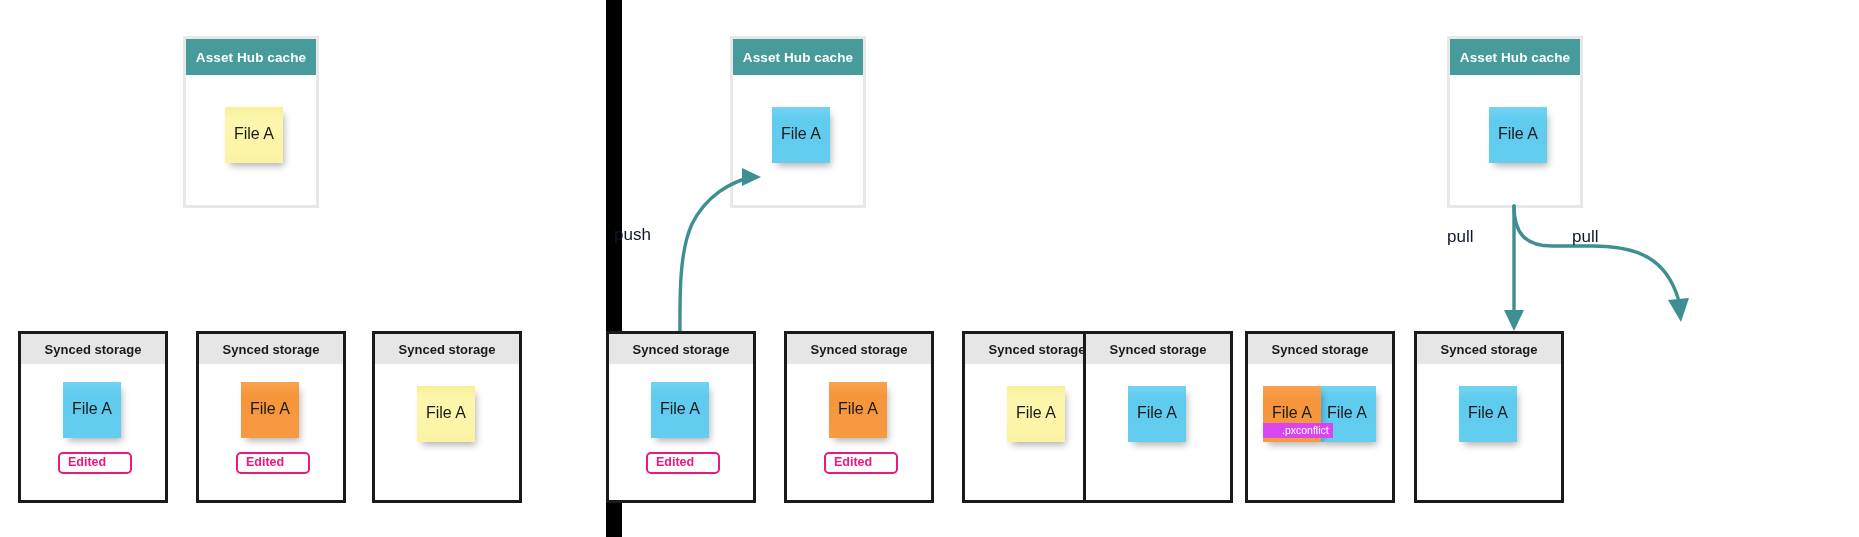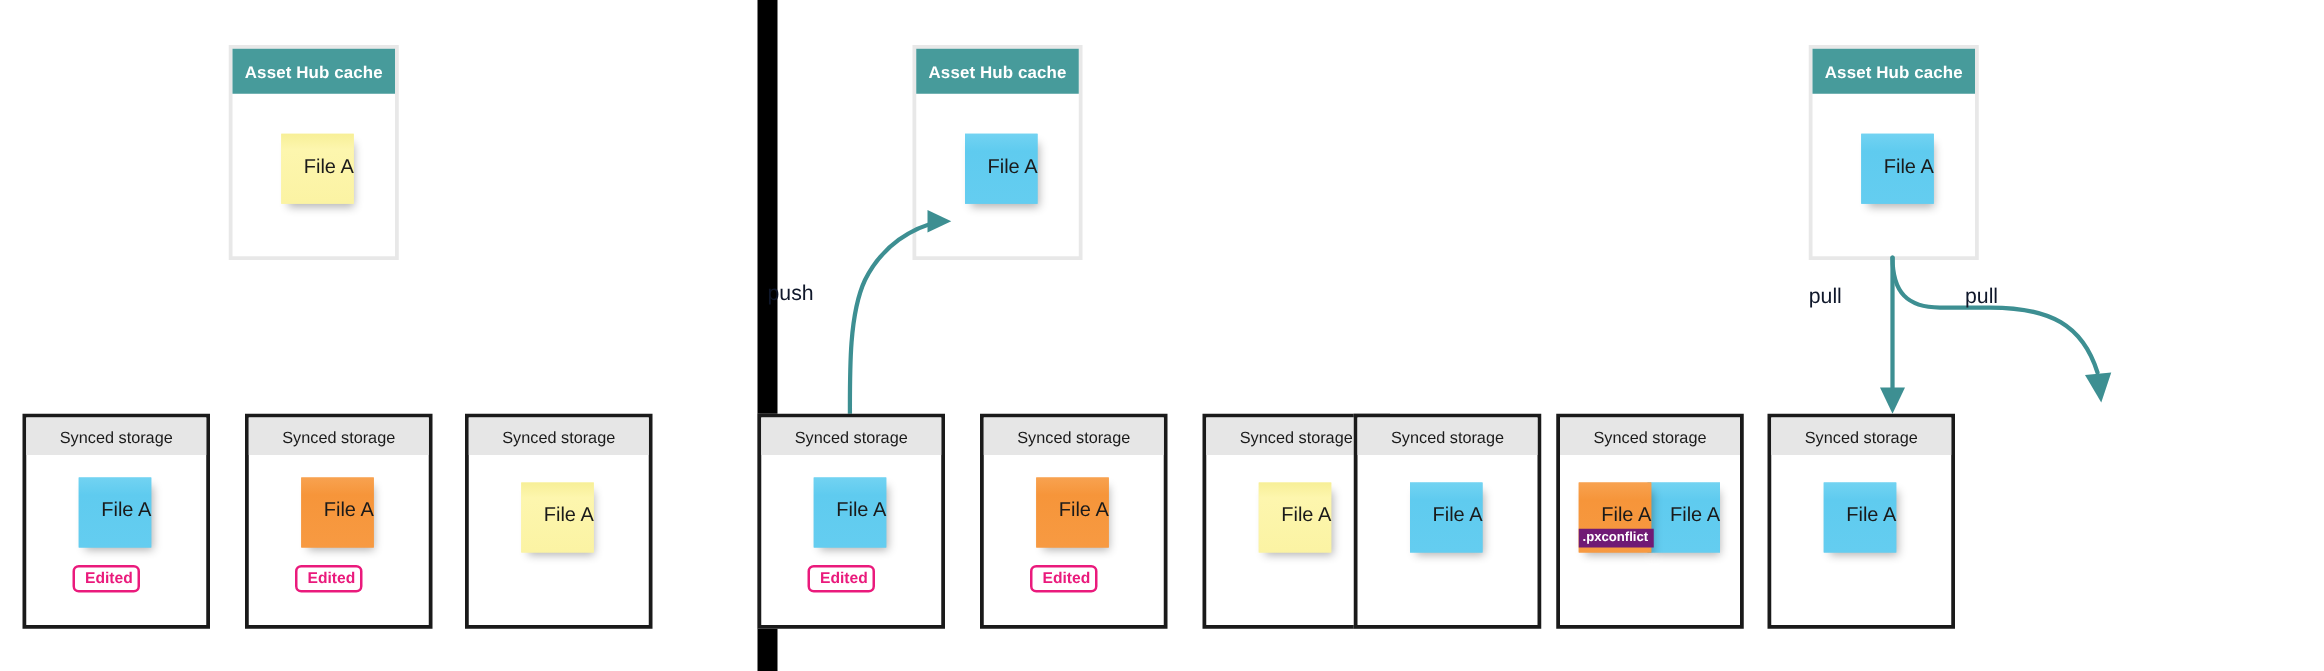--- a/index.html
+++ b/index.html
@@ -26,57 +26,57 @@
   .hub-body{position:relative;height:130px;}
 
   
   .store{
     position:absolute;width:150px;height:172px;
     background:#ffffff;border:3.5px solid #1a1a1a;
     box-sizing:border-box;
   }
   .store-header{
     height:30px;background:#e6e6e6;color:#1a1a1a;
-    font-size:13px;font-weight:normal;
+    font-size:13px;font-weight:bold;
     display:flex;align-items:center;justify-content:center;
     box-sizing:border-box;
   }
   .store-body{position:relative;height:138px;}
 
   
   .note{
     position:absolute;width:58px;height:56px;
-    display:flex;align-items:center;justify-content:flex-end;
+    display:flex;align-items:center;justify-content:center;
     font-size:16px;color:#1a1a1a;line-height:1;
     box-shadow:3px 5px 7px -2px rgba(0,0,0,.30);
   }
   .note.yellow{background:#fbf3a3;
       background-image:linear-gradient(#f7ef97,#fdf6ae 22%, #fbf3a3 100%);}
   .note.blue{background:#64cdf0;
       background-image:linear-gradient(#72d3f2,#5fcbef 25%, #64cdf0 100%);}
   .note.orange{background:#f79a42;
       background-image:linear-gradient(#f8a250,#f6953a 25%, #f79a42 100%);}
   .note .lbl{transform:translateY(-1px);}
 
   
   .badge-edited{
     position:absolute;
     border:2px solid #ea1a7c;border-radius:5px;
     color:#ea1a7c;background:#ffffff;
     font-size:12.5px;font-weight:bold;
-    padding:2px 4px 3px 8px;line-height:1.05;
+    padding:2px 24px 3px 8px;line-height:1.05;
     white-space:nowrap;
   }
 
   
   .tag-conflict{
     position:absolute;
-    background:#701a75;color:#ffffff;
-    font-size:10.5px;font-weight:bold;
-    padding:2px 4px 2px 3px;line-height:1.05;
+    background:#d946ef;color:#ffffff;
+    font-size:10.5px;font-weight:normal;
+    padding:2px 4px 2px 19px;line-height:1.05;
     white-space:nowrap;
     z-index:4;
   }
 
   
   .arrow-svg{position:absolute;overflow:visible;pointer-events:none;}
   .arrow-label{
     position:absolute;color:#0f172a;font-size:17px;
     white-space:nowrap;line-height:1;
   }

